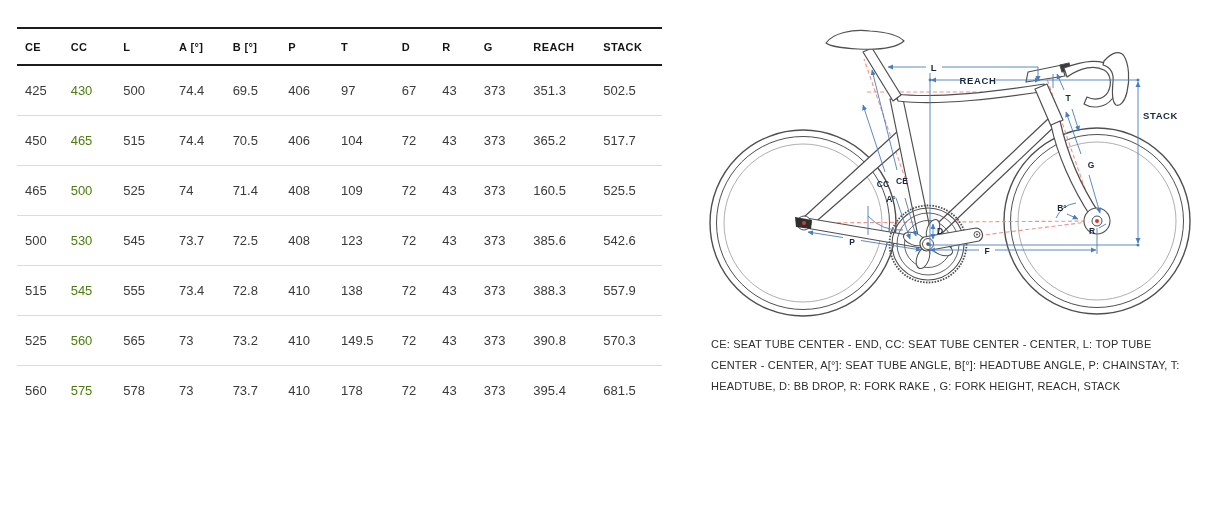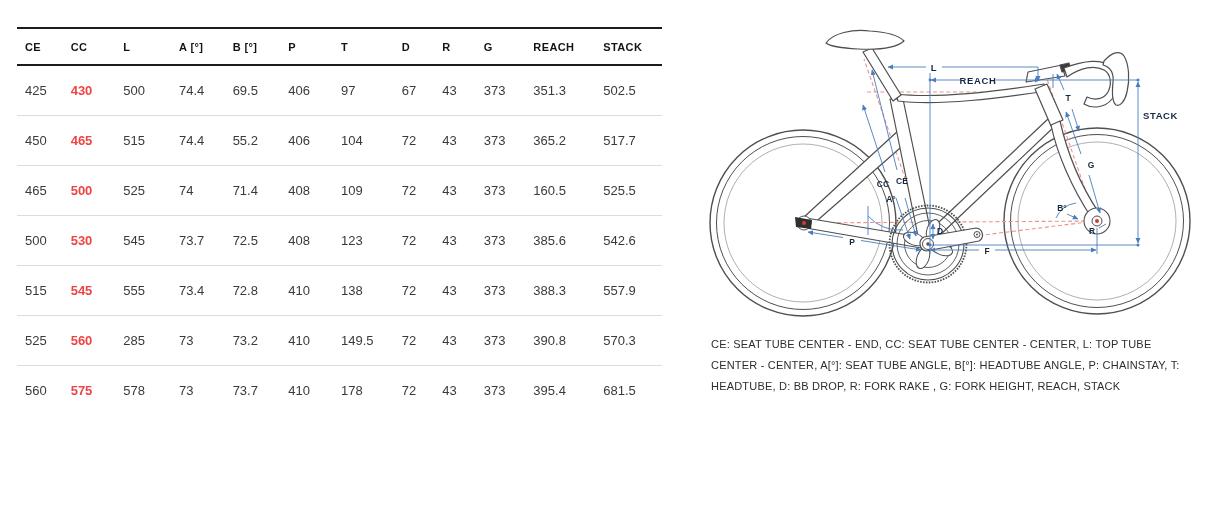--- a/index.html
+++ b/index.html
@@ -10,21 +10,21 @@
   
   .table-wrap { position: absolute; left: 17px; top: 27px; width: 645px; }
   table.geo { border-collapse: collapse; width: 645px; table-layout: fixed; }
   table.geo thead tr { border-top: 2px solid #1c1c1c; border-bottom: 2px solid #1c1c1c; }
   table.geo th { height: 37px; text-align: left; vertical-align: middle;
                  font-size: 11px; font-weight: bold; color: #141414; letter-spacing: .4px; }
   table.geo td { height: 50px; text-align: left; vertical-align: middle;
                  font-size: 13px; color: #3a3a3a; }
   table.geo tbody tr + tr { border-top: 1px solid #dcdcdc; }
   table.geo th:first-child, table.geo td:first-child { padding-left: 8px; }
-  table.geo td.bold { font-weight: bold; color: #ef4444; }
+  table.geo td.bold { font-weight: normal; color: #4d7c0f; }
 
   
   .diagram-wrap { position: absolute; left: 700px; top: 0; width: 514px; height: 514px; }
   .bike-svg { position: absolute; left: 0; top: 2px; }
   .legend { position: absolute; left: 11px; top: 334px; width: 474px;
             font-size: 11px; line-height: 21px; color: #2e2e2e; letter-spacing: .2px; }
 
   .mlabel  { font-size: 9.5px; font-weight: bold; fill: #152840; letter-spacing: .6px; }
   .mlabel2 { font-size: 8.5px; font-weight: bold; fill: #152840; }
 </style>
@@ -78,21 +78,21 @@
             <td>43</td>
             <td>373</td>
             <td>351.3</td>
             <td>502.5</td>
           </tr>
           <tr>
             <td>450</td>
             <td class="bold">465</td>
             <td>515</td>
             <td>74.4</td>
-            <td>55.2</td>
+            <td>70.5</td>
             <td>406</td>
             <td>104</td>
             <td>72</td>
             <td>43</td>
             <td>373</td>
             <td>365.2</td>
             <td>517.7</td>
           </tr>
           <tr>
             <td>465</td>
@@ -132,21 +132,21 @@
             <td>138</td>
             <td>72</td>
             <td>43</td>
             <td>373</td>
             <td>388.3</td>
             <td>557.9</td>
           </tr>
           <tr>
             <td>525</td>
             <td class="bold">560</td>
-            <td>285</td>
+            <td>565</td>
             <td>73</td>
             <td>73.2</td>
             <td>410</td>
             <td>149.5</td>
             <td>72</td>
             <td>43</td>
             <td>373</td>
             <td>390.8</td>
             <td>570.3</td>
           </tr>

